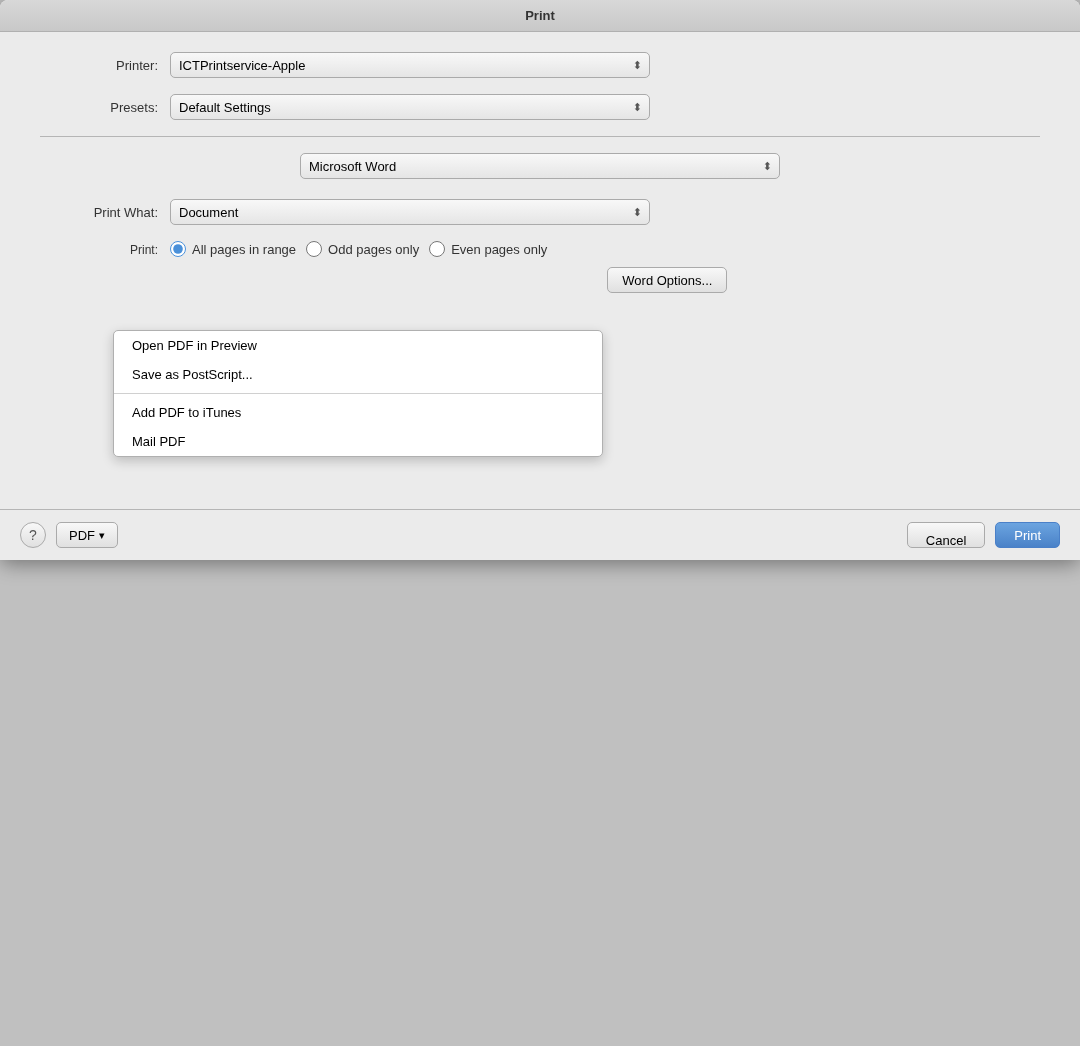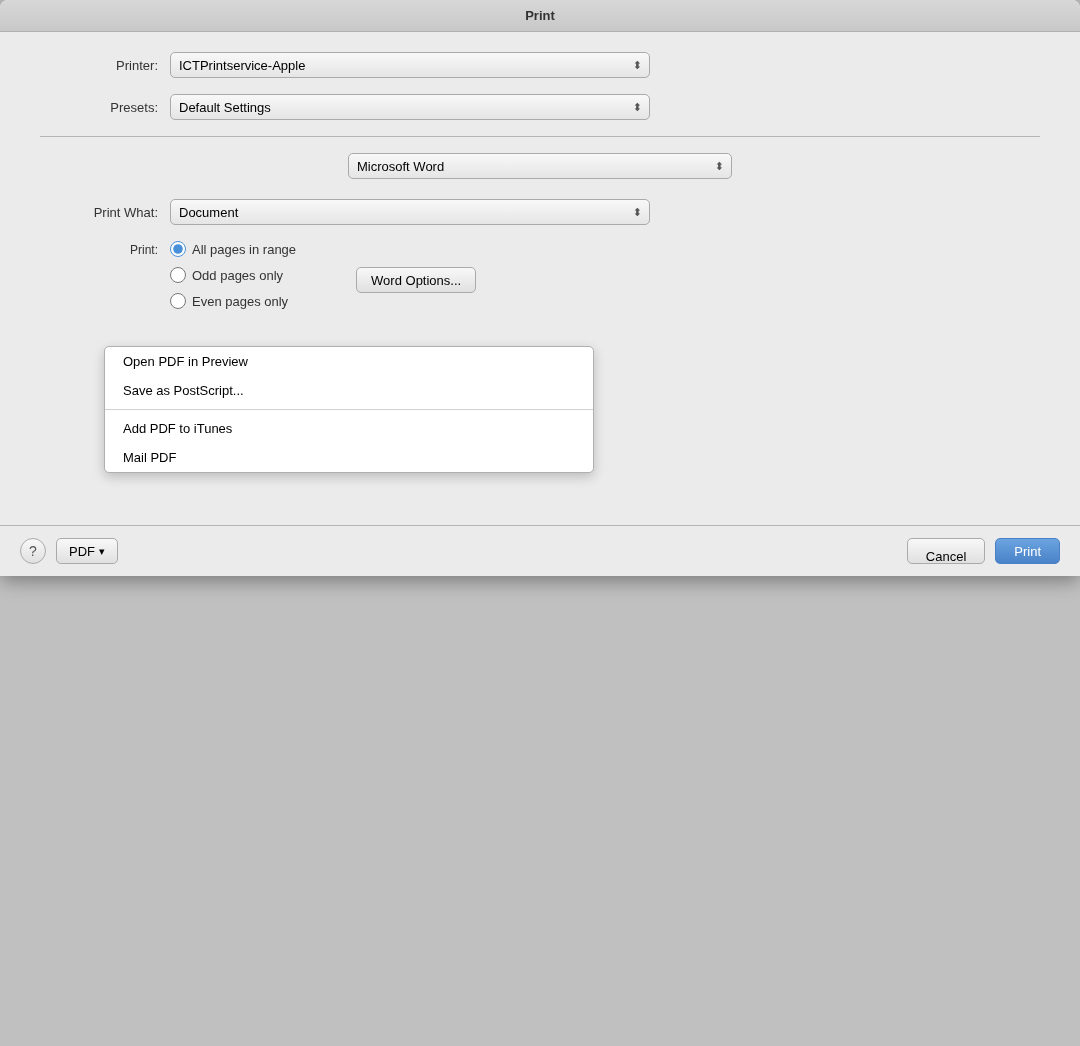--- a/index.html
+++ b/index.html
@@ -93,21 +93,21 @@
       margin: 8px 0 16px 0;
     }
 
     .section-select-wrapper {
       display: flex;
       justify-content: center;
       margin-bottom: 20px;
     }
 
     .section-select-wrapper .select-wrapper {
-      width: 384px;
+      width: 480px;
       flex: none;
     }
 
     .radio-row {
       display: flex;
       align-items: center;
       gap: 6px;
       font-size: 13px;
       color: #333;
     }
@@ -130,21 +130,21 @@
       width: 130px;
       text-align: right;
       padding-right: 12px;
       color: #333;
       font-size: 12px;
       padding-top: 2px;
     }
 
     .print-options {
       display: flex;
-      flex-direction: column;
+      flex-direction: row;
       gap: 10px;
       justify-content: flex-end;
     }
 
     .print-and-word {
       display: flex;
       align-items: flex-start;
       gap: 60px;
     }
 
@@ -236,21 +236,21 @@
       font-size: 13px;
       color: #fff;
       cursor: pointer;
       font-weight: 500;
     }
 
     
     .pdf-dropdown {
       position: absolute;
       top: -180px;
-      left: 104px;
+      left: 113px;
       width: 490px;
       background: #fff;
       border: 1px solid #b0b0b0;
       border-radius: 5px;
       box-shadow: 0 4px 12px rgba(0,0,0,0.2);
       overflow: hidden;
       z-index: 100;
     }
 
     .pdf-menu-item {

